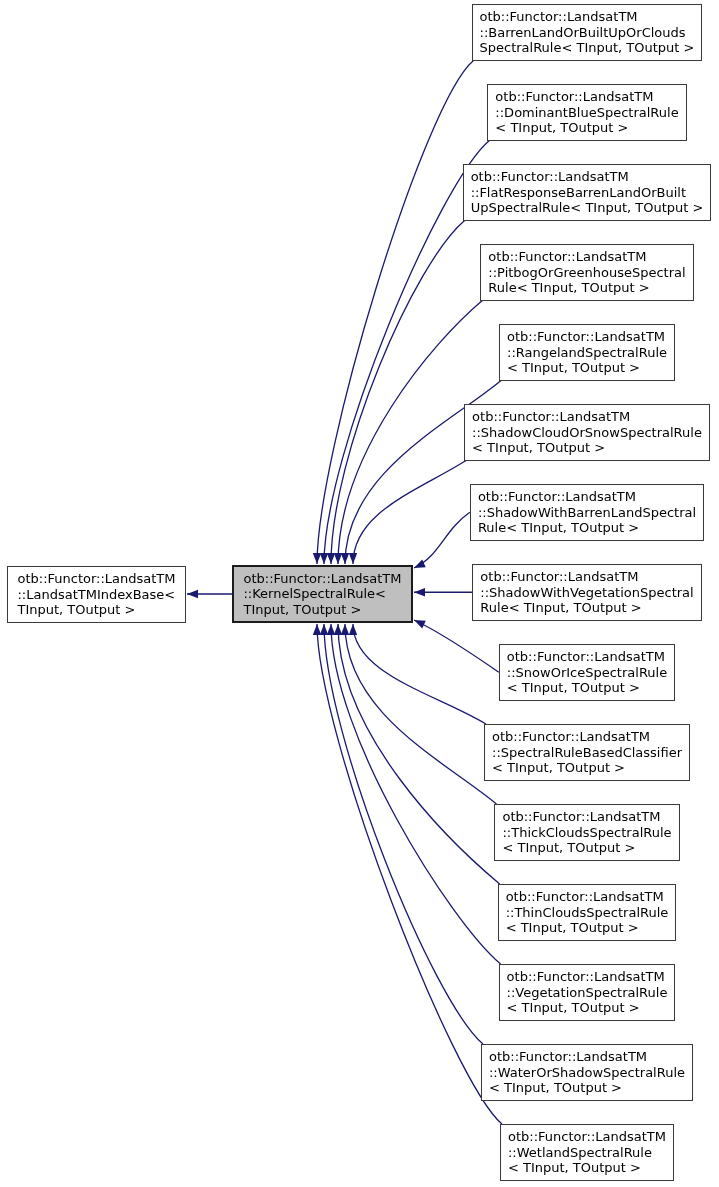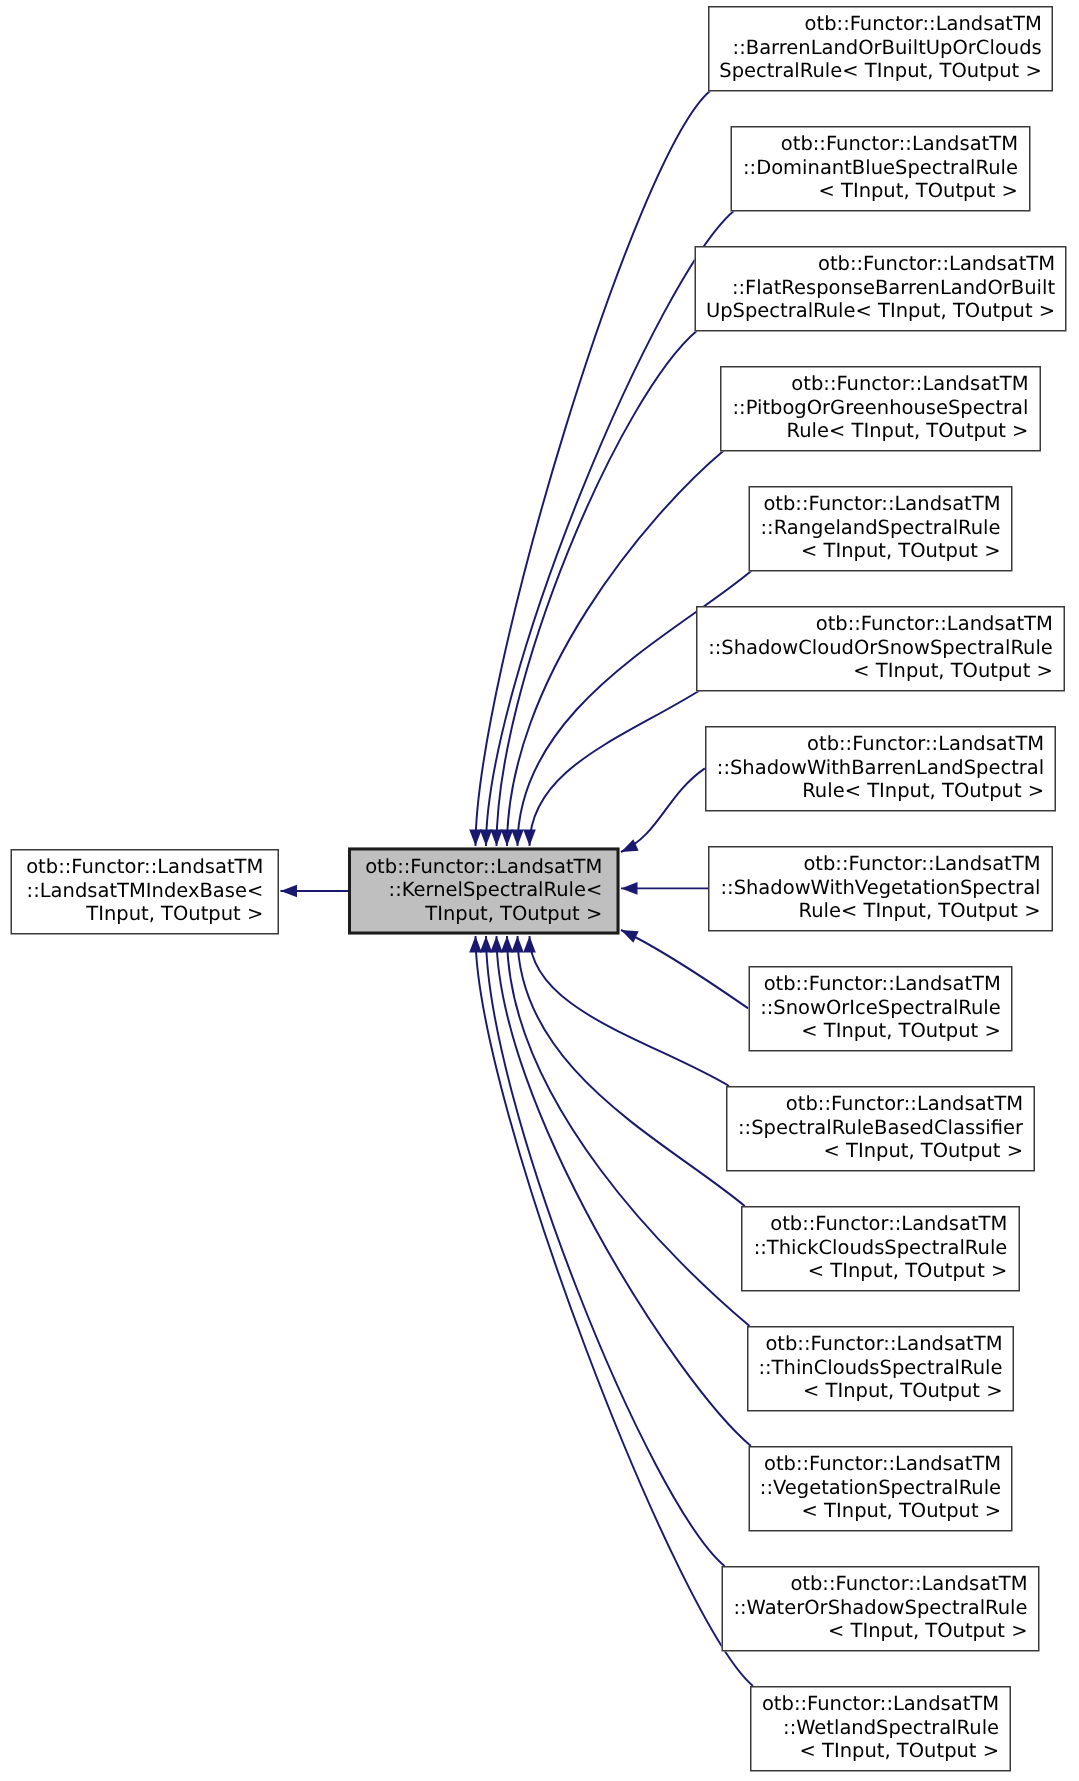--- a/index.html
+++ b/index.html
@@ -11,21 +11,21 @@
     overflow: hidden;
   }
   #edges { position: absolute; left: 0; top: 0; }
   .node {
     background: #ffffff;
     border: 1px solid #3a3a3a;
     color: #000000;
     font-size: 13px;
     line-height: 15.5px;
     padding: 4px 7px;
-    text-align: right;
+    text-align: left;
     white-space: pre-line;
     box-sizing: border-box;
   }
   .row {
     position: absolute;
     left: 455px;
     width: 264px;
     display: flex;
     justify-content: center;
   }

